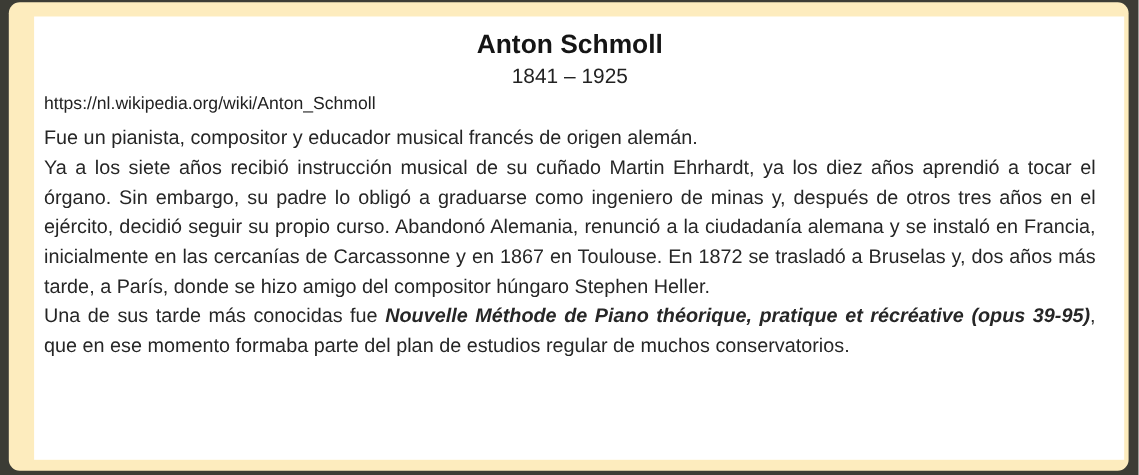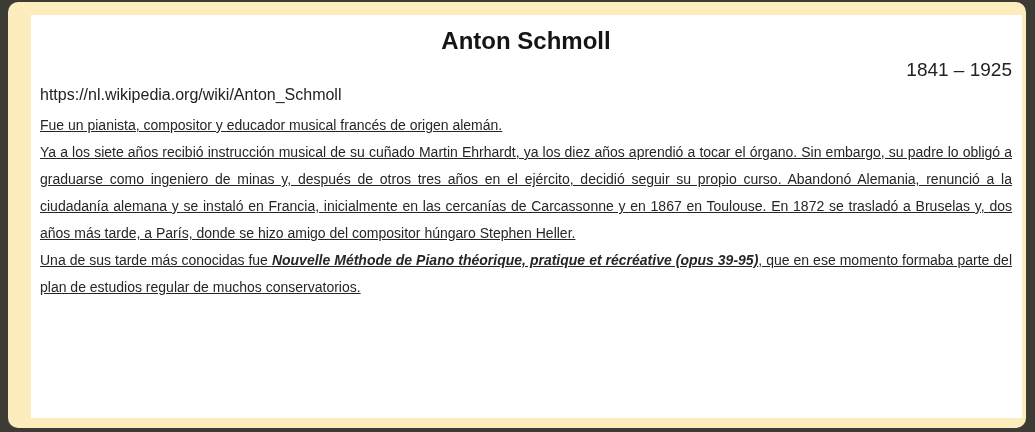--- a/index.html
+++ b/index.html
@@ -24,51 +24,50 @@
     border-radius: 10px;
   }
   .card {
     position: absolute;
     top: 13px;
     left: 23px;
     width: 991px;
     height: 403px;
     background: #ffffff;
     box-sizing: border-box;
-    padding: 10px 10px 0 9px;
+    padding: 10px 26px 0 9px;
   }
   .doc-title {
     text-align: center;
     font-size: 24px;
     font-weight: bold;
     color: #151515;
     line-height: 31px;
     white-space: nowrap;
   }
   .doc-lifespan {
-    text-align: right;
+    text-align: center;
     font-size: 19px;
     color: #222222;
     line-height: 27px;
     white-space: nowrap;
   }
   .doc-url {
     text-align: left;
     font-size: 16px;
     color: #222222;
     line-height: 24px;
     white-space: nowrap;
   }
   .doc-body {
     margin-top: 5px;
-    font-size: 14px;
+    font-size: 18px;
     line-height: 27px;
     color: #262626;
     text-align: justify;
-    text-decoration: underline;
   }
   .doc-body p {
     margin: 0;
   }
   .work-title {
     font-weight: bold;
     font-style: italic;
   }
 </style>
 </head>

